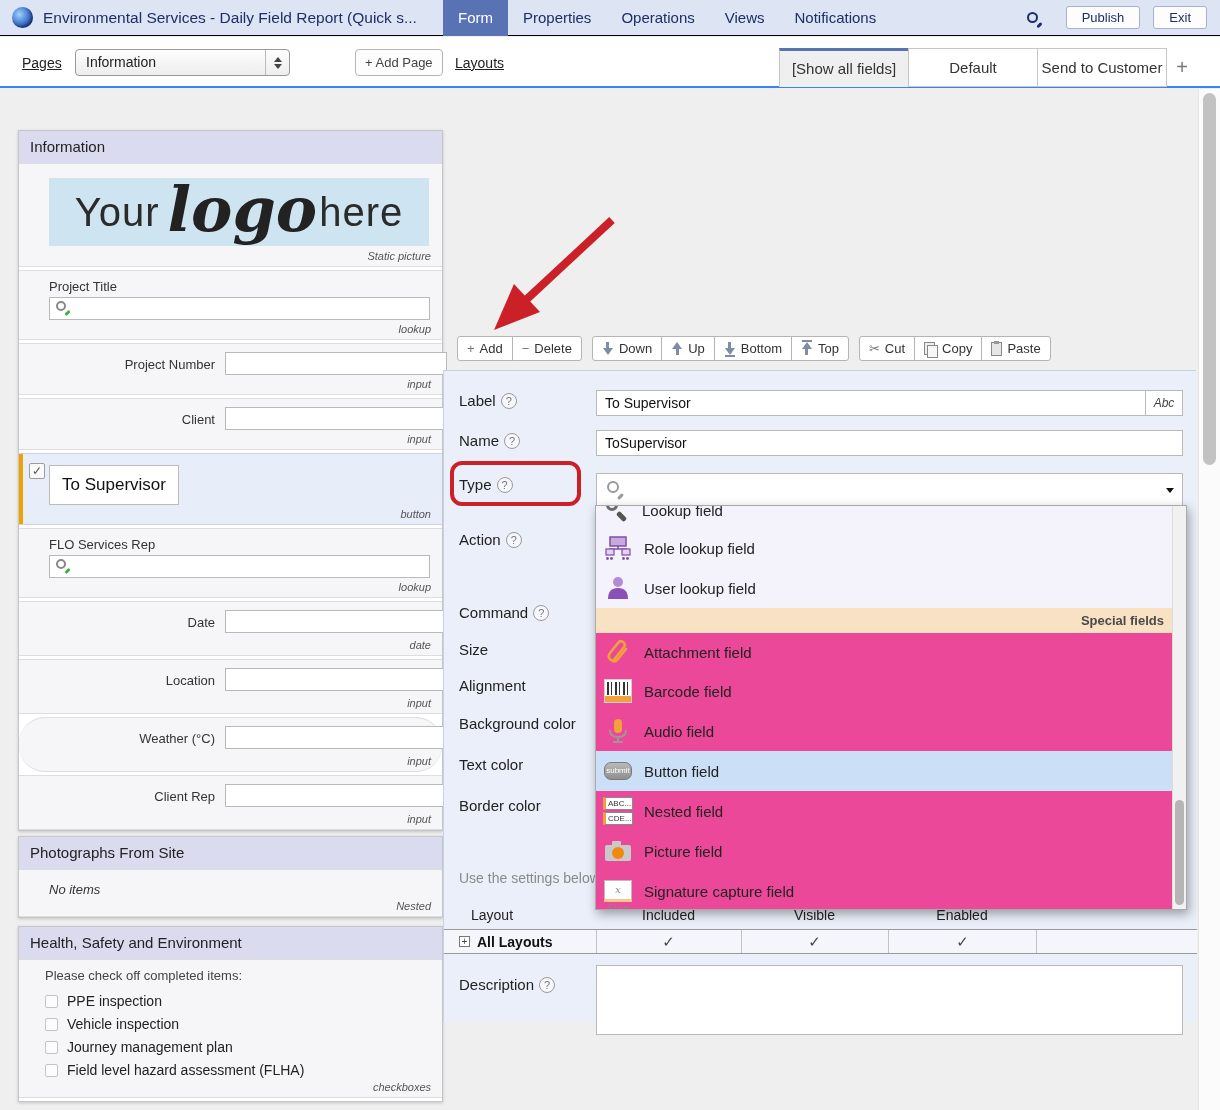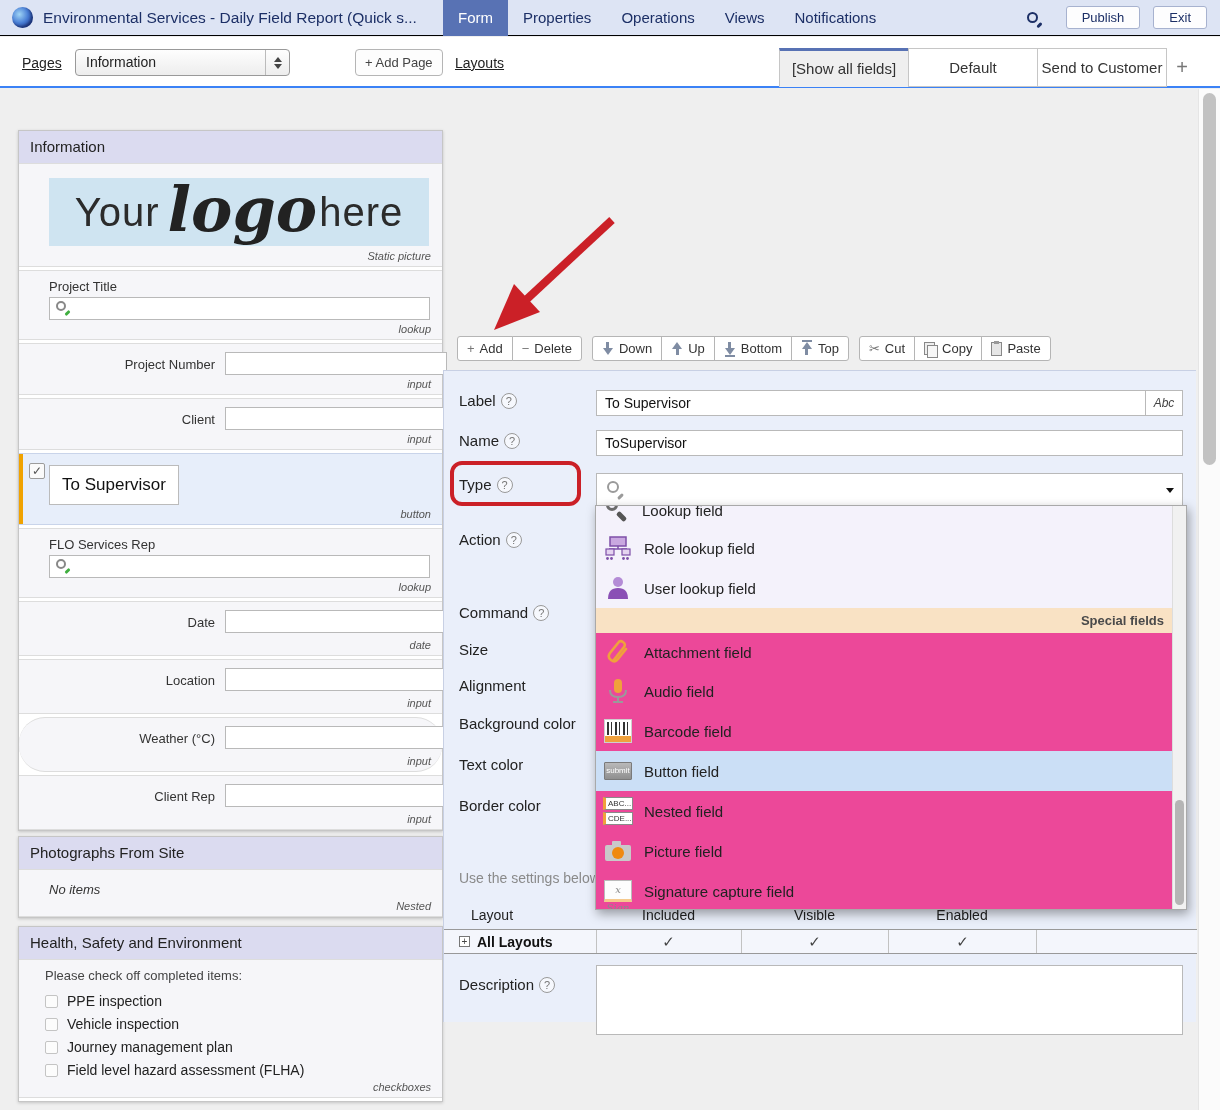--- a/index.html
+++ b/index.html
@@ -148,21 +148,21 @@
               display:flex; align-items:center; justify-content:flex-end; padding-right:22px; }
   .dd-clip { height:22px; overflow:hidden; }
   .dd-clip .inner { position:relative; top:-16px; height:40px; display:flex; align-items:center; padding-left:8px; gap:12px; font-size:15px; color:#222; }
   .ddico { width:28px; height:28px; flex:none; display:flex; align-items:center; justify-content:center; }
   
   .i-role svg, .i-user svg, .i-clip svg, .i-mic svg, .i-cam svg { display:block; }
   .i-barcode { width:28px; height:24px; background:#fff; border:1px solid #cfcfcf; position:relative; overflow:hidden; }
   .i-barcode .lines { position:absolute; left:2px; top:2px; right:2px; height:13px;
       background:repeating-linear-gradient(90deg,#333 0 2px,#fff 2px 4px,#333 4px 5px,#fff 5px 8px); }
   .i-barcode .strip { position:absolute; left:0; bottom:0; width:100%; height:6px; background:#f0a13c; }
-  .i-button { width:30px; height:18px; background:linear-gradient(#b9b9b9,#8f8f8f); border:1px solid #7a7a7a; border-radius:1px;
+  .i-button { width:30px; height:18px; background:linear-gradient(#b9b9b9,#8f8f8f); border:1px solid #7a7a7a; border-radius:7px;
               color:#fff; font-size:8px; text-align:center; line-height:16px; }
   .i-nested { display:flex; flex-direction:column; gap:2px; }
   .i-nested span { display:block; width:30px; height:13px; background:#fff; border:1px solid #8a8a8a; border-left:3px solid #f0a13c;
                    font-size:8px; line-height:12px; color:#333; padding-left:2px; }
   .i-sig { width:32px; height:22px; background:#fdfdfd; border:1px solid #bbb; border-bottom:3px solid #f5c98c;
            font-family:"DejaVu Serif", serif; font-style:italic; font-size:10px; color:#8a8a8a; text-align:center; line-height:18px; }
   .i-lookup { position:relative; width:26px; height:26px; }
   .i-lookup i { position:absolute; left:2px; top:2px; width:12px; height:12px; border:3px solid #6b6b6b; border-radius:50%; }
   .i-lookup u { position:absolute; left:15px; top:14px; width:5px; height:11px; background:#555; border-radius:2px; transform:rotate(-45deg); }
 
@@ -503,41 +503,41 @@
     <div class="dd-item dd-cream" style="height:38px;">
       <span class="ddico i-clip">
         <svg width="26" height="26">
             <path d="M8 22 L19 8 Q21 5 18 3 Q15 1 13 4 L5 14 Q2 18 6 21 Q10 24 13 20 L21 10" fill="none" stroke="#f0a13c" stroke-width="2.6" stroke-linecap="round"></path>
           </svg>
       </span>
       <span>Attachment field</span>
     </div>
 
     <div class="dd-item dd-cream">
+      <span class="ddico">
+          <span class="i-barcode">
+            <span class="lines"></span>
+            <span class="strip"></span>
+          </span>
+        </span>
+      <span>Barcode field</span>
+    </div>
+
+    <div class="dd-item dd-cream">
       <span class="ddico i-mic">
         <svg width="26" height="26">
             <rect x="9" y="1" width="8" height="14" rx="4" fill="#f0a13c"></rect>
             <path d="M5 12 Q5 19 13 19 Q21 19 21 12" fill="none" stroke="#9a9a9a" stroke-width="2"></path>
             <line x1="13" y1="19" x2="13" y2="23" stroke="#9a9a9a" stroke-width="2"></line>
             <line x1="8" y1="24" x2="18" y2="24" stroke="#9a9a9a" stroke-width="2"></line>
           </svg>
       </span>
       <span>Audio field</span>
     </div>
 
-    <div class="dd-item dd-cream">
-      <span class="ddico">
-          <span class="i-barcode">
-            <span class="lines"></span>
-            <span class="strip"></span>
-          </span>
-        </span>
-      <span>Barcode field</span>
-    </div>
-
     <div class="dd-item dd-selected">
       <span class="ddico">
           <span class="i-button">submit</span>
         </span>
       <span>Button field</span>
     </div>
 
     <div class="dd-item dd-cream">
       <span class="ddico">
         <span class="i-nested">

